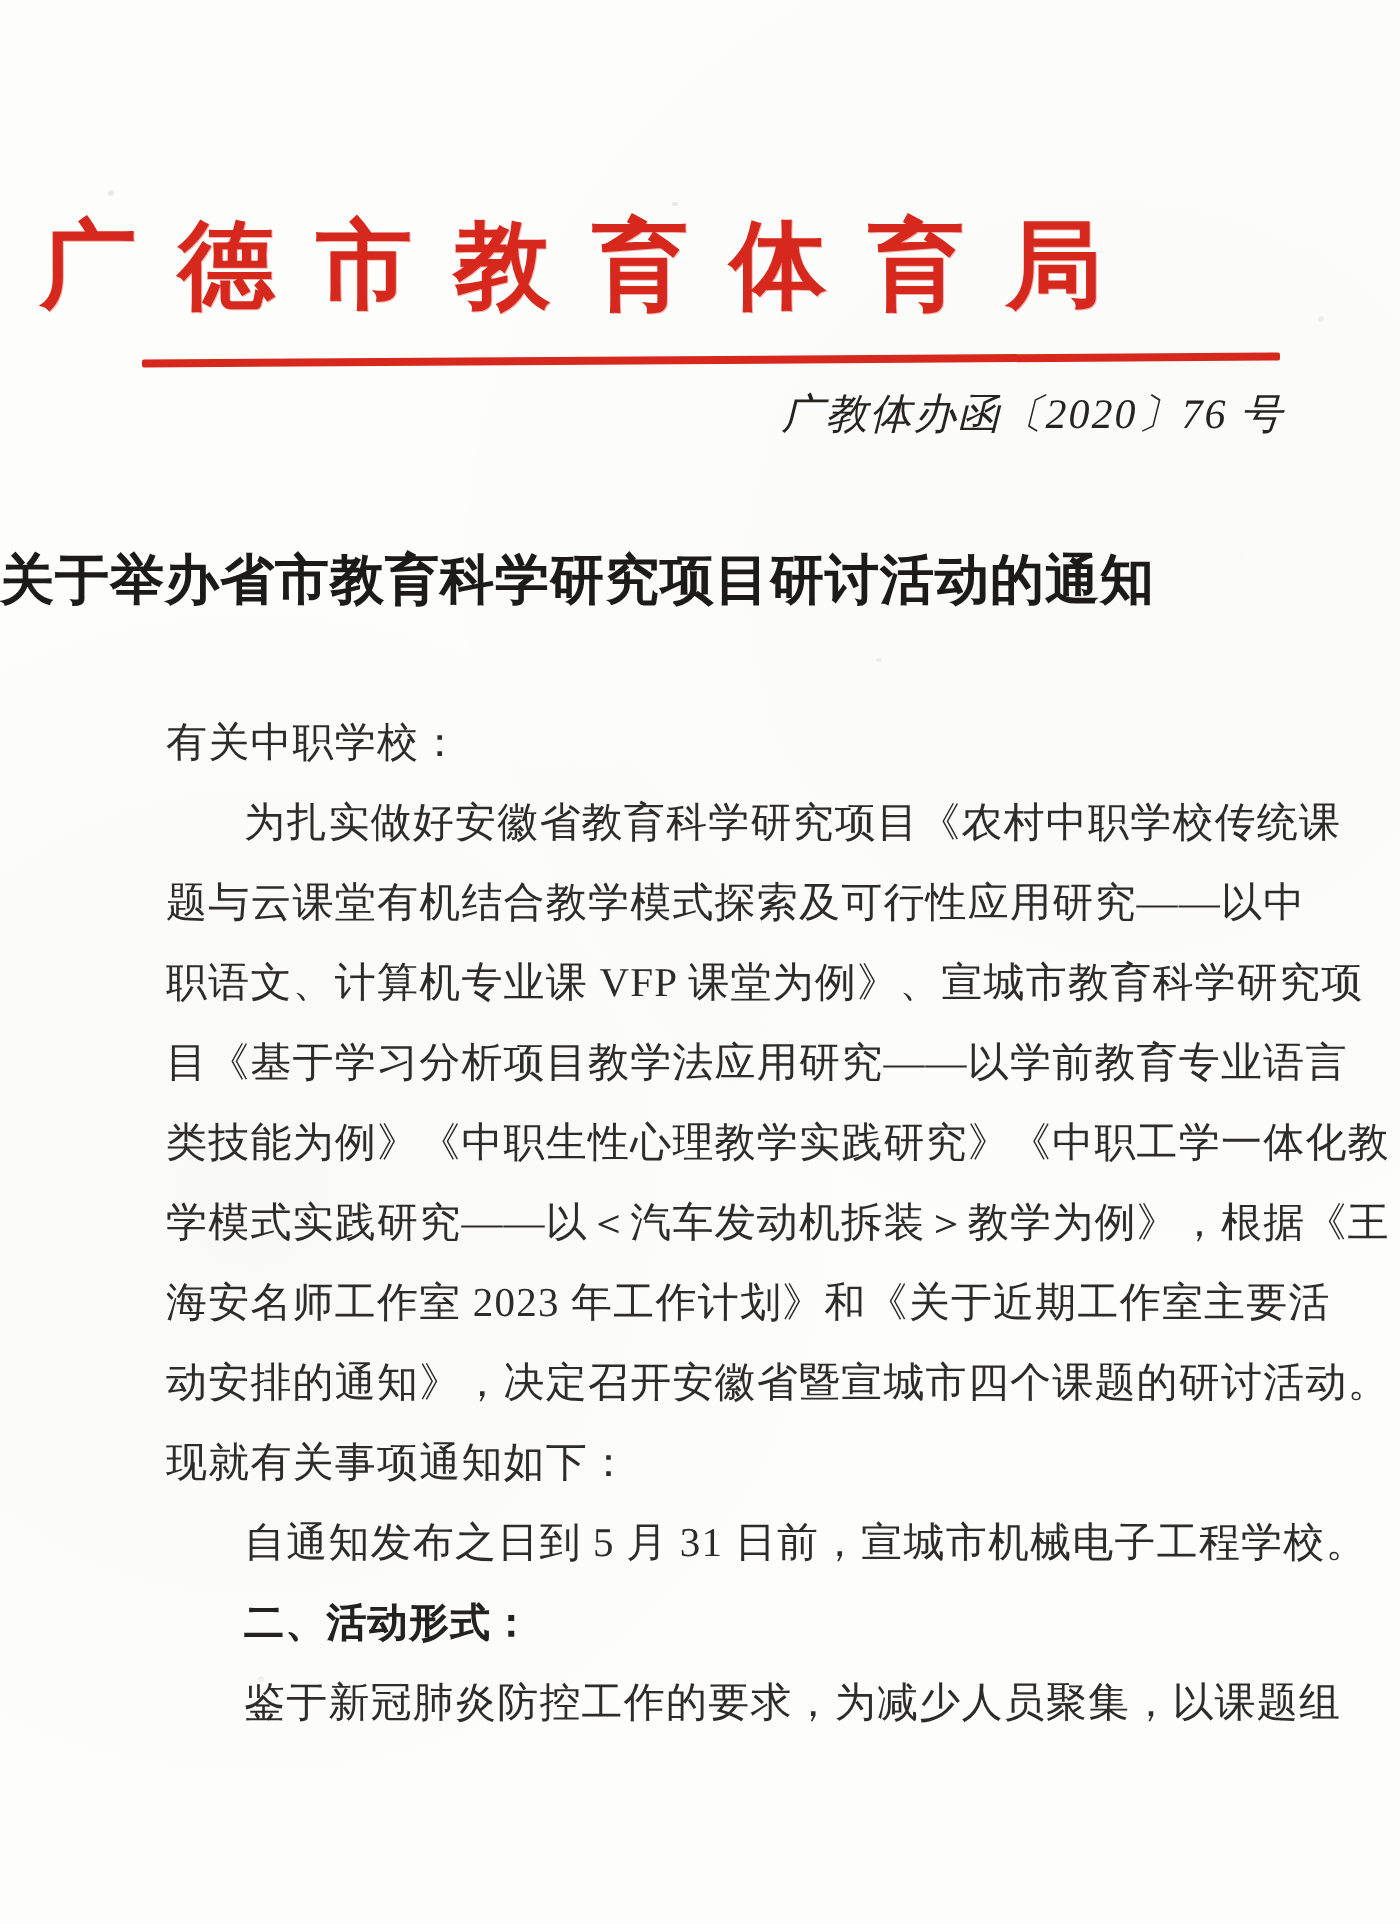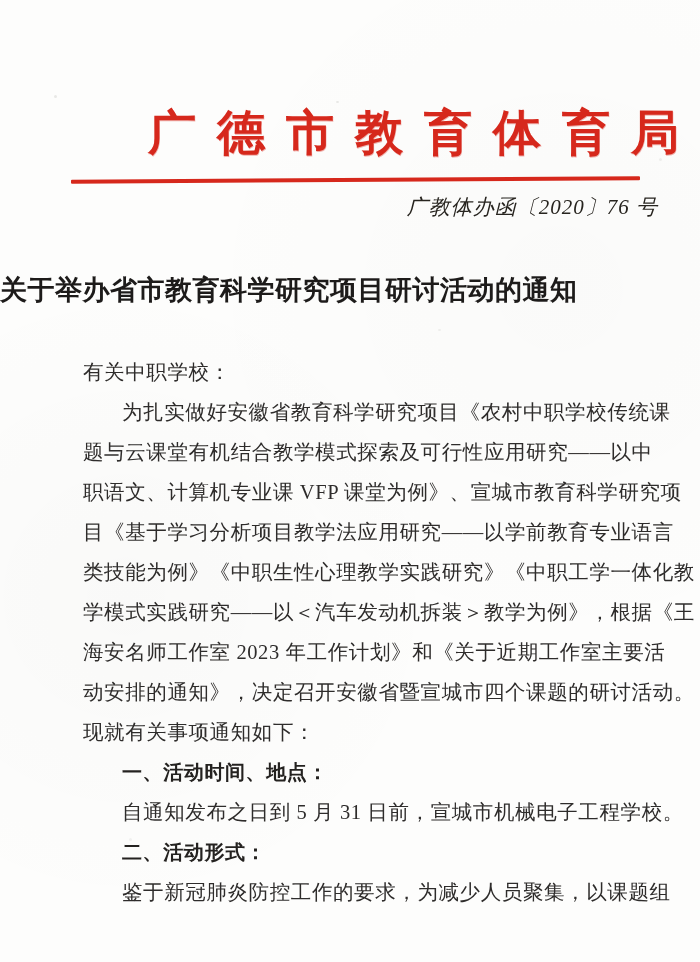--- a/index.html
+++ b/index.html
@@ -31,21 +31,21 @@
   .speck.s2 { left: 336px; top: 101px; width: 3px; height: 2px; }
   .speck.s3 { left: 659px; top: 158px; width: 3px; height: 3px; opacity: 0.12; }
   .speck.s4 { left: 438px; top: 329px; width: 3px; height: 2px; opacity: 0.12; }
   .speck.s5 { left: 129px; top: 838px; width: 3px; height: 3px; opacity: 0.10; }
 
   .agency-name {
     position: absolute;
     top: 101px;
     left: 0;
     width: 100%;
-    text-align: right;
+    text-align: left;
     padding-left: 20px;
     box-sizing: border-box;
     font-size: 48px;
     font-weight: 700;
     letter-spacing: 21px;
     color: #d6281c;
     white-space: nowrap;
     text-shadow: 0.5px 0.5px 0 rgba(214,40,28,0.35);
   }
   .red-rule {
@@ -54,21 +54,21 @@
     left: 71px;
     width: 569px;
     height: 3.5px;
     background: #d6281c;
     transform: rotate(-0.35deg);
     border-radius: 1px;
   }
   .doc-number {
     position: absolute;
     top: 193px;
-    right: 42px;
+    right: 58px;
     font-size: 21px;
     letter-spacing: 1px;
     color: #27241f;
     font-style: italic;
     white-space: nowrap;
   }
   .doc-title {
     position: absolute;
     top: 272px;
     left: 0;
@@ -123,18 +123,17 @@
       <div class="body-line">有关中职学校：</div>
       <div class="body-line indent">为扎实做好安徽省教育科学研究项目《农村中职学校传统课</div>
       <div class="body-line">题与云课堂有机结合教学模式探索及可行性应用研究——以中</div>
       <div class="body-line">职语文、计算机专业课 VFP 课堂为例》、宣城市教育科学研究项</div>
       <div class="body-line">目《基于学习分析项目教学法应用研究——以学前教育专业语言</div>
       <div class="body-line">类技能为例》《中职生性心理教学实践研究》《中职工学一体化教</div>
       <div class="body-line">学模式实践研究——以＜汽车发动机拆装＞教学为例》，根据《王</div>
       <div class="body-line">海安名师工作室 2023 年工作计划》和《关于近期工作室主要活</div>
       <div class="body-line">动安排的通知》，决定召开安徽省暨宣城市四个课题的研讨活动。</div>
       <div class="body-line">现就有关事项通知如下：</div>
-      <div class="body-line indent bold">一、活动时间、地点：</div>
       <div class="body-line indent">自通知发布之日到 5 月 31 日前，宣城市机械电子工程学校。</div>
       <div class="body-line indent bold">二、活动形式：</div>
       <div class="body-line indent">鉴于新冠肺炎防控工作的要求，为减少人员聚集，以课题组</div>
     </div>
 </div>
 
 </body></html>

